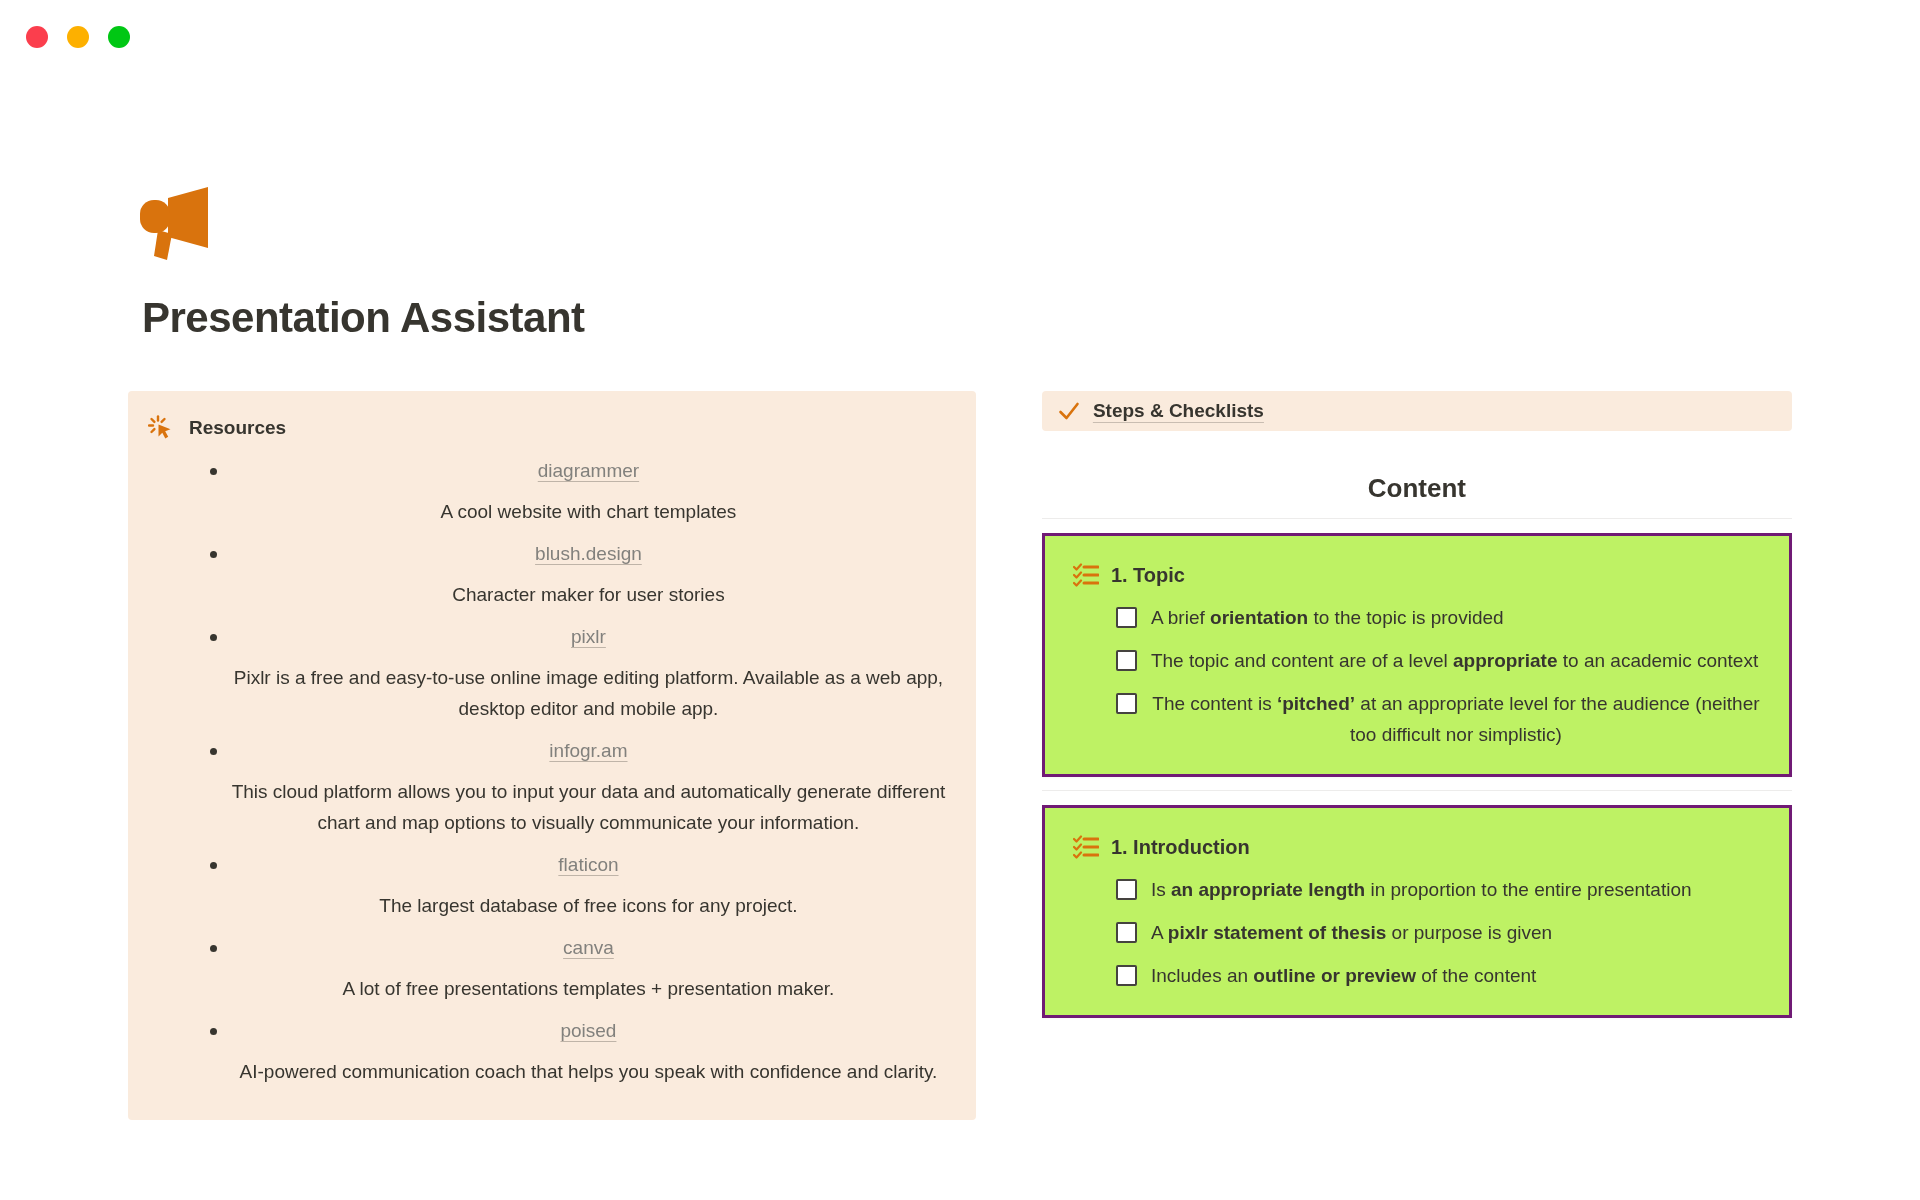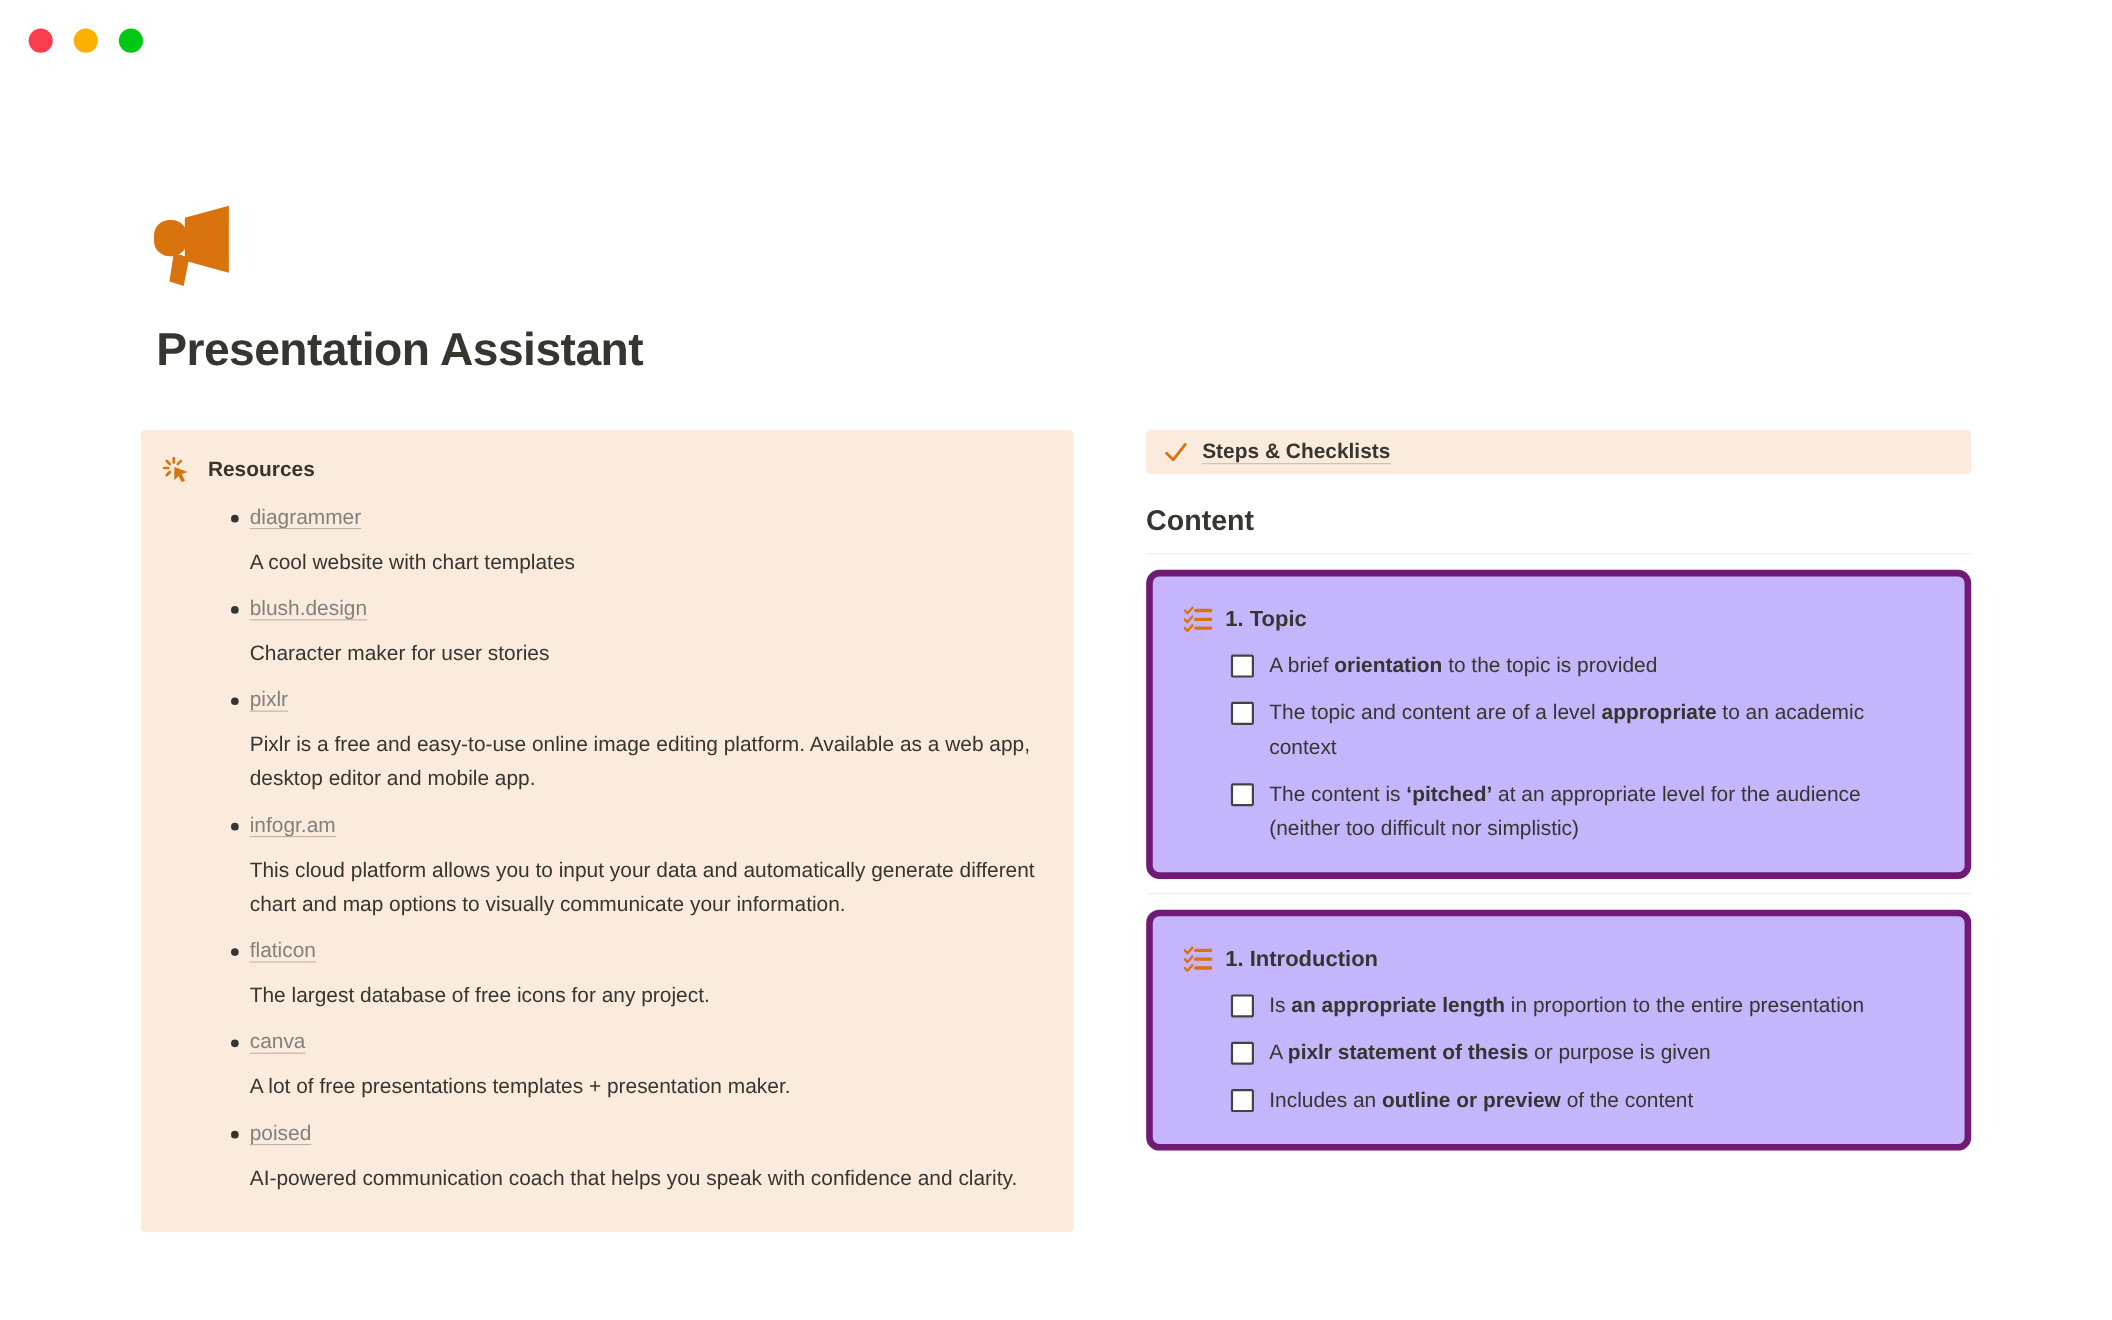--- a/index.html
+++ b/index.html
@@ -10,21 +10,21 @@
     color: #37352F;
     position: relative;
     overflow: hidden;
   }
 
   
   .traffic { position: absolute; left: 26px; top: 26px; display: flex; gap: 19px; }
   .tl-dot { width: 22px; height: 22px; border-radius: 50%; }
 
   
-  .wrapper { position: absolute; left: 128px; top: 0; width: 1664px; height: 1200px; }
+  .wrapper { position: absolute; left: 128px; top: 0; width: 1664px; height: 1200px; text-align: center; }
 
   .page-icon { position: absolute; left: 12px; top: 183px; width: 74px; height: 78px; cursor: pointer; }
 
   .page-title {
     position: absolute; left: 14px; top: 294px;
     font-size: 42px; font-weight: 700; letter-spacing: -0.5px; color: #37352F;
   }
 
   .columns { position: absolute; left: 0; top: 391px; display: flex; gap: 66px; width: 1664px; }
 
@@ -58,27 +58,27 @@
     display: flex; align-items: center; gap: 13px; padding: 0 16px; cursor: pointer;
   }
   .toggle-bar .chk-icon { width: 22px; height: 22px; flex: 0 0 22px; }
   .toggle-label {
     font-size: 19px; font-weight: 700; color: #37352F;
     text-decoration: underline; text-decoration-color: rgba(55,53,47,0.25);
     text-underline-offset: 5px;
   }
 
   .section-heading { font-size: 26px; font-weight: 700; line-height: 34px; margin-top: 25px; }
-  .section:first-of-type .section-heading { margin-top: 25px; }
+  .section:first-of-type .section-heading { margin-top: 40px; }
   .section + .section .section-heading { margin-top: 56px; }
   .divider { border: none; border-top: 1px solid #EDECEB; margin-top: 13px; }
 
   .card {
-    margin-top: 14px; background: #c4b5fd;
-    border: 6px solid #701a75; border-radius: 12px;
+    margin-top: 14px; background: #bef264;
+    border: 3px solid #701a75; border-radius: 0;
     box-shadow: 0 1px 2px rgba(0,0,0,0.03);
     padding: 24px 28px 24px 28px;
   }
   .card-header { display: flex; align-items: center; gap: 12px; }
   .card-header .cl-icon { width: 26px; height: 26px; flex: 0 0 26px; }
   .card-title { font-size: 20px; font-weight: 700; line-height: 30px; }
 
   .check-list { margin-top: 10px; padding-left: 43px; }
   .check-row { display: flex; gap: 14px; margin-top: 12px; align-items: flex-start; }
   .checkbox {

